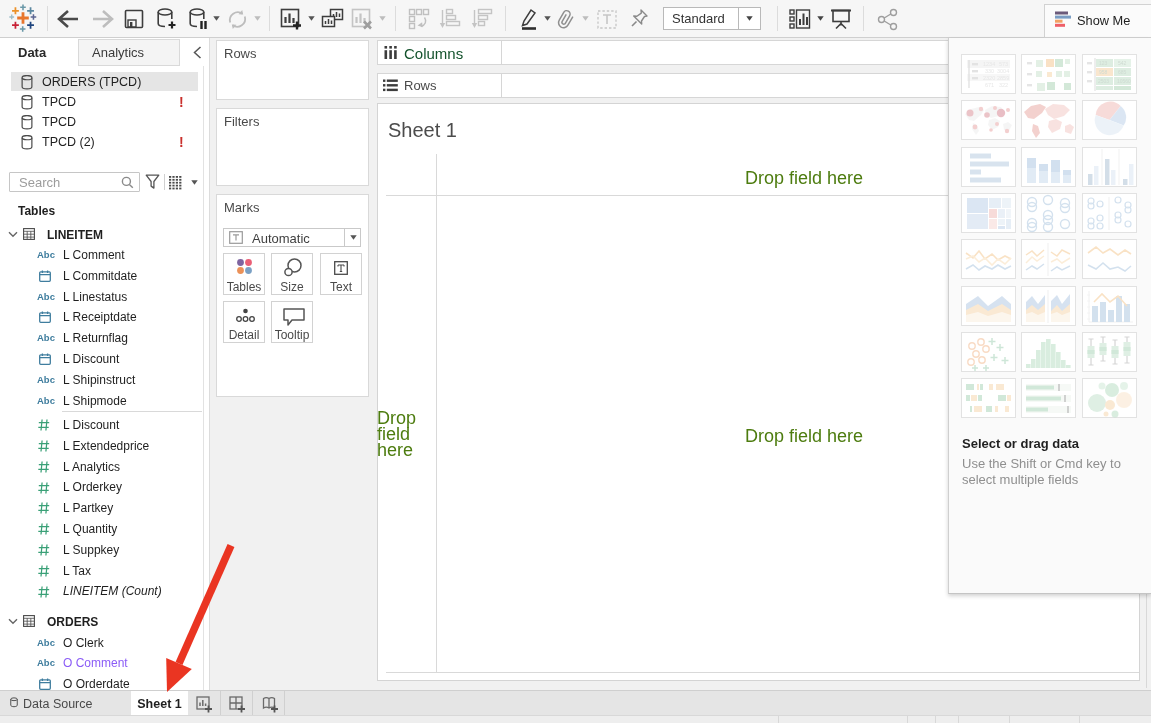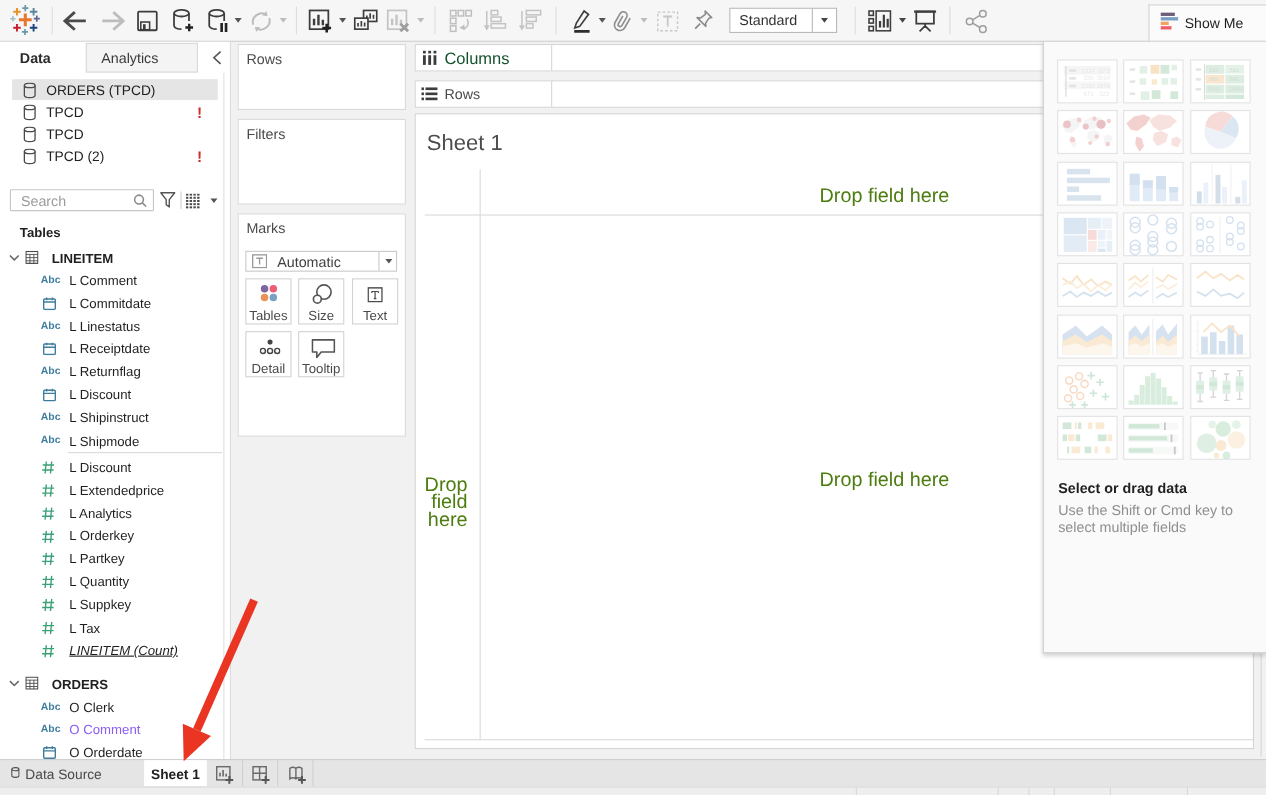--- a/index.html
+++ b/index.html
@@ -305,21 +305,21 @@
 <path d="M4.1 0.5L3 11.5 M9 0.5L7.9 11.5 M0.8 3.7h10.4 M0.3 8.3h10.4" stroke="#3aa077" stroke-width="1.25" fill="none"></path>
 </svg>
 <div class="ab" style="left:63px;top:543px;font-size:12px;color:#1f1f1f;">L Suppkey</div>
 <svg class="ab" style="left:38px;top:564.7px" width="12" height="12" viewBox="0 0 12 12">
 <path d="M4.1 0.5L3 11.5 M9 0.5L7.9 11.5 M0.8 3.7h10.4 M0.3 8.3h10.4" stroke="#3aa077" stroke-width="1.25" fill="none"></path>
 </svg>
 <div class="ab" style="left:63px;top:564px;font-size:12px;color:#1f1f1f;">L Tax</div>
 <svg class="ab" style="left:38px;top:585.5px" width="12" height="12" viewBox="0 0 12 12">
 <path d="M4.1 0.5L3 11.5 M9 0.5L7.9 11.5 M0.8 3.7h10.4 M0.3 8.3h10.4" stroke="#3aa077" stroke-width="1.25" fill="none"></path>
 </svg>
-<div class="ab" style="left:63px;top:584px;font-size:12px;color:#1f1f1f;font-style:italic;text-decoration:underline;">LINEITEM (Count)</div>
+<div class="ab" style="left:63px;top:584px;font-size:12px;color:#1f1f1f;font-style:italic;">LINEITEM (Count)</div>
 <svg class="ab" style="left:8px;top:618px" width="10" height="7" viewBox="0 0 10 7">
     <path d="M1 1.2l4 4 4-4" stroke="#666" stroke-width="1.4" fill="none"></path>
   </svg>
 <svg class="ab" style="left:23px;top:615px" width="12" height="12" viewBox="0 0 12 12">
 <rect x="0.6" y="0.6" width="10.8" height="10.8" fill="none" stroke="#4a4a4a" stroke-width="1.1"></rect>
 <path d="M0.6 3.3h10.8 M4.2 3.3v8 M7.8 3.3v8 M0.6 6.2h10.8 M0.6 9.1h10.8" stroke="#4a4a4a" stroke-width="0.8" fill="none"></path>
 </svg>
 <div class="ab" style="left:47px;top:615px;font-size:12px;font-weight:bold;color:#1f1f1f;">ORDERS</div>
 <div class="ab" style="left:37px;top:636.9px;font-size:9.5px;font-weight:bold;color:#3f7d9e;letter-spacing:0px;">Abc</div>
 <div class="ab" style="left:63px;top:636px;font-size:12px;color:#1f1f1f;">O Clerk</div>
@@ -405,21 +405,21 @@
   </svg>
 <div class="ab" style="left:404px;top:78px;font-size:13px;color:#4a4a4a;">Rows</div>
 <div class="ab" style="left:501px;top:74px;width:1px;height:23px;background:#d6d6d6;"></div>
 <div class="ab" style="left:377px;top:103px;width:763px;height:578px;background:#fff;border:1px solid #d4d4d4;box-sizing:border-box;"></div>
 <div class="ab" style="left:388px;top:119px;font-size:20px;color:#4c4c4c;">Sheet 1</div>
 <div class="ab" style="left:436px;top:154px;width:1px;height:518px;background:#d9d9d9;"></div>
 <div class="ab" style="left:386px;top:195px;width:753px;height:1px;background:#d9d9d9;"></div>
 <div class="ab" style="left:386px;top:672px;width:753px;height:1px;background:#d9d9d9;"></div>
 <div class="ab drop" style="left:745px;top:168px;">Drop field here</div>
 <div class="ab drop" style="left:745px;top:426px;">Drop field here</div>
-<div class="ab drop" style="left:377px;top:432px;width:48px;text-align:right;line-height:16px;">Drop<br>field<br>here</div>
+<div class="ab drop" style="left:377px;top:410px;width:48px;text-align:left;line-height:16px;">Drop<br>field<br>here</div>
 <div class="ab" style="left:1146px;top:103px;width:1px;height:585px;background:#d8d8d8;"></div>
 <div class="ab" style="left:948px;top:38px;width:203px;height:556px;background:#fafafa;border-left:1px solid #cfcfcf;border-bottom:1px solid #c4c4c4;box-sizing:border-box;box-shadow:0 2px 4px rgba(0,0,0,0.18);"></div>
 <div class="ab" style="left:961px;top:54px;width:55px;height:40px;background:#fff;border:1px solid #e2e2e2;box-sizing:border-box;"></div>
 <svg class="ab" style="left:961px;top:54px;opacity:0.5;" width="55" height="40" viewBox="0 0 55 40">
     <rect x="6" y="6" width="43" height="8" fill="#ededed"></rect>
     <rect x="6" y="20" width="43" height="7" fill="#f0f0f0"></rect>
 <path d="M8 6v28" stroke="#bbb" stroke-width="1.2"></path>
 <g fill="#c9c9c9">
       <rect x="11" y="9" width="6" height="2.4"></rect>
       <rect x="11" y="16" width="6" height="2.4"></rect>

